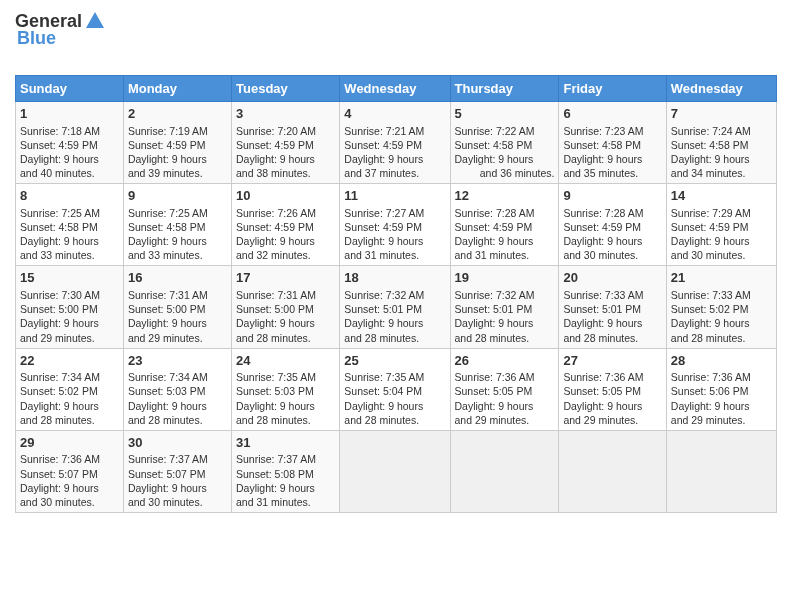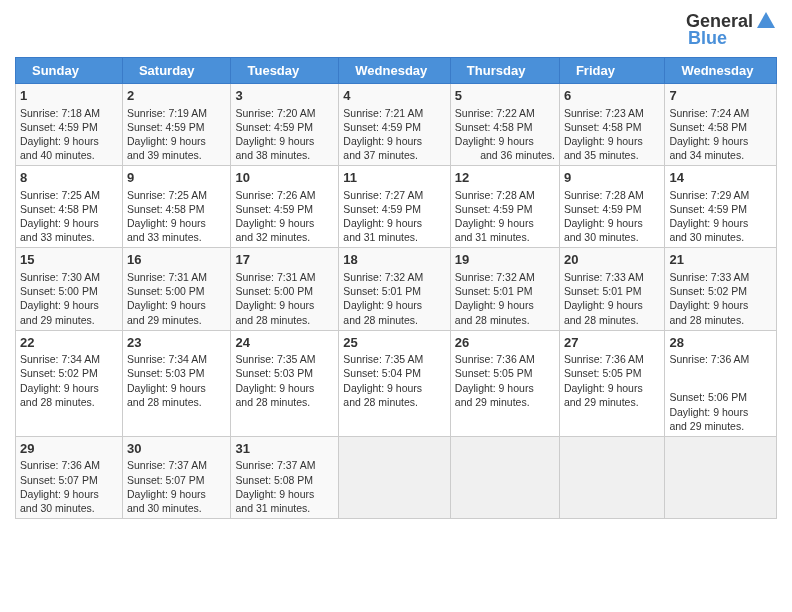--- a/index.html
+++ b/index.html
@@ -9,23 +9,23 @@
       width: 792px;
       height: 612px;
       overflow: hidden;
     }
     .container {
       width: 792px;
       padding: 10px 15px 10px 15px;
     }
     .header {
       display: flex;
-      justify-content: flex-end;
+      justify-content: space-between;
       align-items: flex-start;
-      margin-bottom: 8px;
+      margin-bottom: 26px;
     }
     .title-block {
       text-align: right;
     }
     .title-block h1 {
       font-size: 32px;
       font-weight: bold;
       color: #333;
       line-height: 1.1;
     }
@@ -35,21 +35,21 @@
       color: #555;
     }
     .calendar {
       width: 100%;
       border-collapse: collapse;
       font-size: 11px;
     }
     .calendar thead tr th {
       background: #4a90d9;
       color: #fff;
-      padding: 5px 16px;
+      padding: 5px 4px;
       text-align: left;
       font-size: 13px;
       font-weight: bold;
       border: 1px solid #3a7bc8;
     }
     .calendar tbody tr td {
       border: 1px solid #ccc;
       vertical-align: top;
       padding: 3px 4px;
       width: 113px;
@@ -94,21 +94,21 @@
         </svg>
       </div>
       <span style="font-size:18px;font-weight:bold;color:#4a90d9;margin-top:-4px;margin-left:2px;">Blue</span>
     </div>
   </div>
 
   <table class="calendar">
     <thead>
       <tr>
       <th>Sunday</th>
-          <th>Saturday</th>
+          <th>Monday</th>
           <th>Tuesday</th>
           <th>Wednesday</th>
           <th>Thursday</th>
           <th>Friday</th>
           <th>Wednesday</th>
         </tr>
     </thead>
     <tbody id="calendar-body">
     <tr>
           <td>
@@ -302,21 +302,21 @@
           <td>
             <span class="day-num">27</span>
             <span style="display: block;">Sunrise: 7:36 AM</span>
             <span style="display: block;">Sunset: 5:05 PM</span>
             <span style="display: block;">Daylight: 9 hours</span>
             <span style="display: block;">and 29 minutes.</span>
           </td>
           <td>
             <span class="day-num">28</span>
             <span style="display: block;">Sunrise: 7:36 AM</span>
-            <span style="display: block; margin-top: 24px;">Sunset: 5:06 PM</span>
+            <span style="display: block;">Sunset: 5:06 PM</span>
             <span style="display: block;">Daylight: 9 hours</span>
             <span style="display: block;">and 29 minutes.</span>
           </td>
         </tr>
         <tr>
           <td>
             <span class="day-num">29</span>
             <span style="display: block;">Sunrise: 7:36 AM</span>
             <span style="display: block;">Sunset: 5:07 PM</span>
             <span style="display: block;">Daylight: 9 hours</span>

